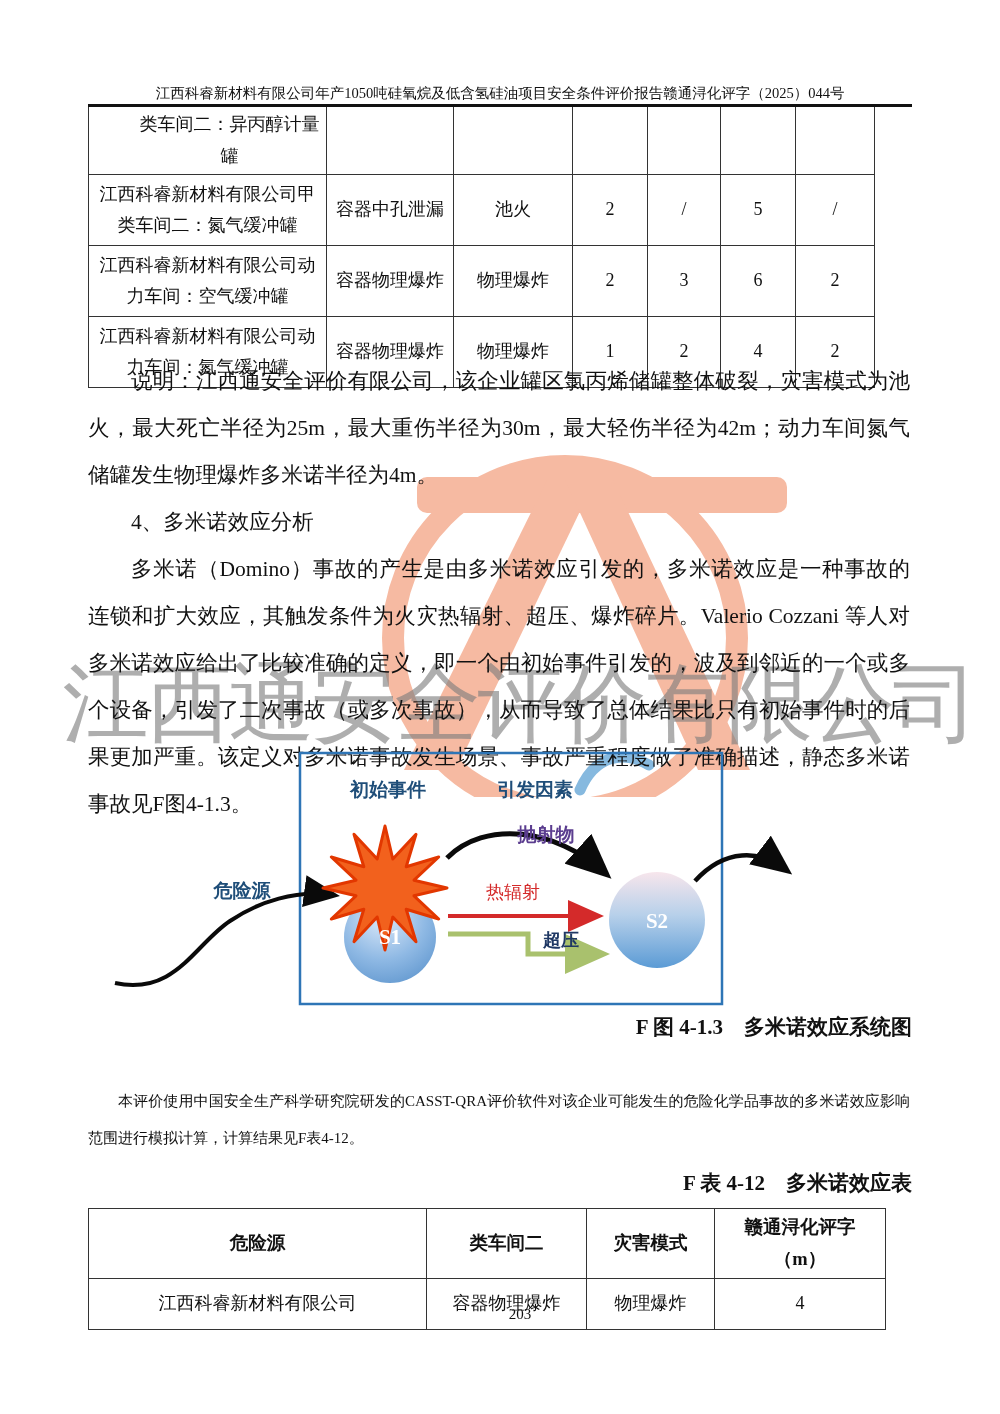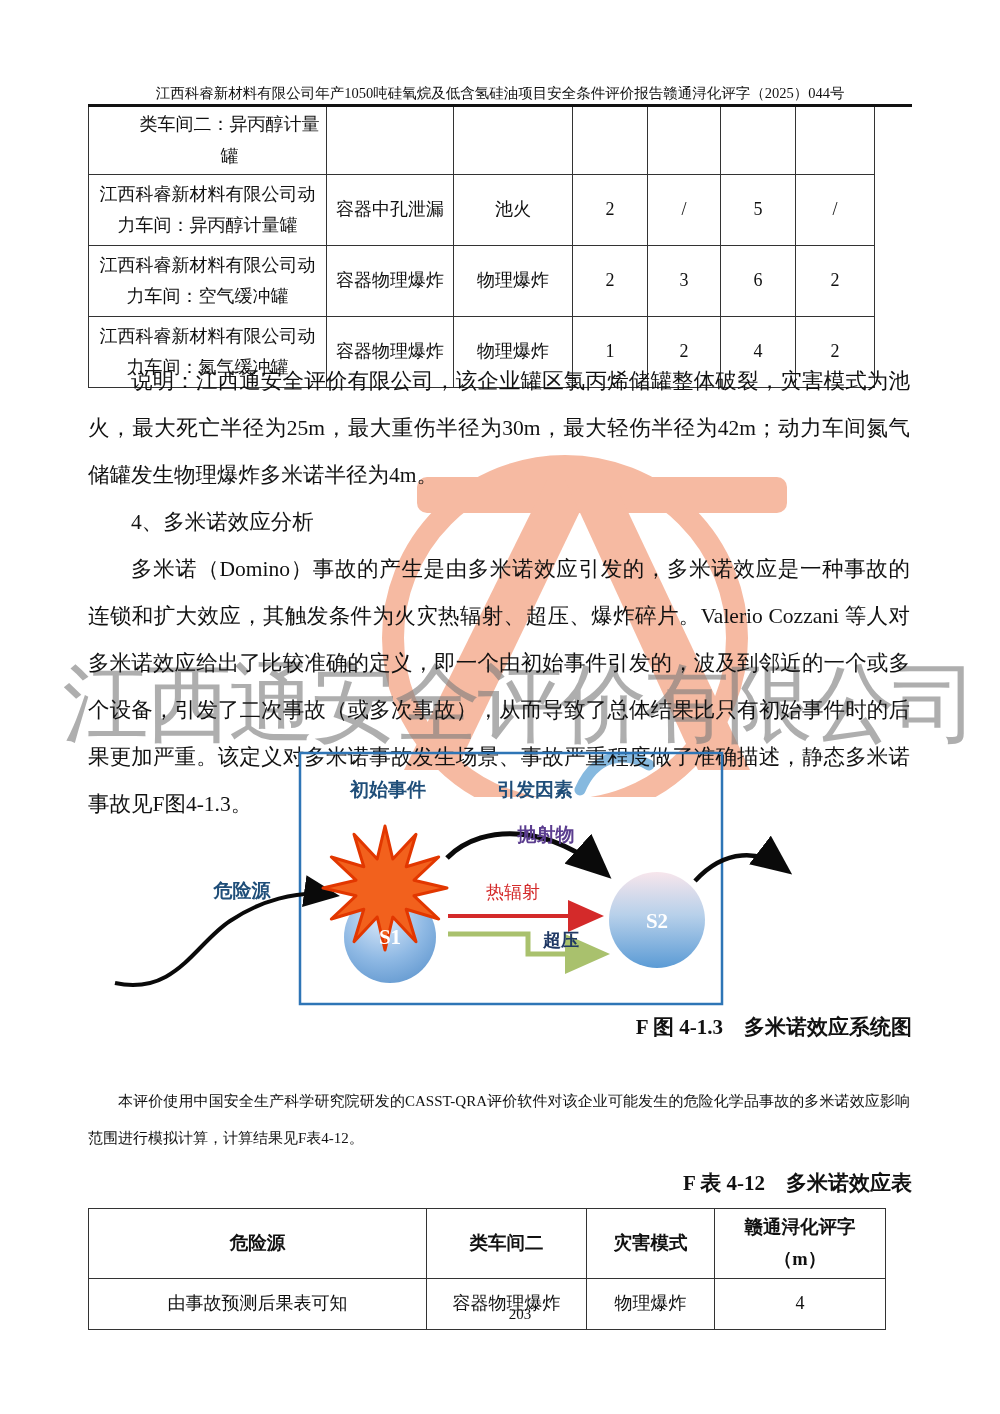--- a/index.html
+++ b/index.html
@@ -85,21 +85,21 @@
           <tr class="rowA">
         <td>类车间二：异丙醇计量罐</td>
         <td></td>
         <td></td>
         <td></td>
         <td></td>
         <td></td>
         <td></td>
       </tr>
       <tr class="rowB">
-        <td>江西科睿新材料有限公司动力车间：异丙醇计量罐</td>
+        <td>江西科睿新材料有限公司甲类车间二：氮气缓冲罐</td>
         <td>容器中孔泄漏</td>
         <td>池火</td>
         <td>2</td>
         <td>/</td>
         <td>5</td>
         <td>/</td>
       </tr>
       <tr class="rowB">
         <td>江西科睿新材料有限公司动力车间：空气缓冲罐</td>
         <td>容器物理爆炸</td>
@@ -193,21 +193,21 @@
           <col style="width:171px">
       </colgroup>
       <tbody>
           <tr class="hrow">
         <td>危险源</td>
         <td>类车间二</td>
         <td>灾害模式</td>
         <td>赣通浔化评字（m）</td>
       </tr>
       <tr class="drow">
-        <td>由事故预测后果表可知</td>
+        <td>江西科睿新材料有限公司</td>
         <td>容器物理爆炸</td>
         <td>物理爆炸</td>
         <td>4</td>
       </tr>
     </tbody>
       </table>
 
     <div class="pageno">203</div>
 
   </div>

